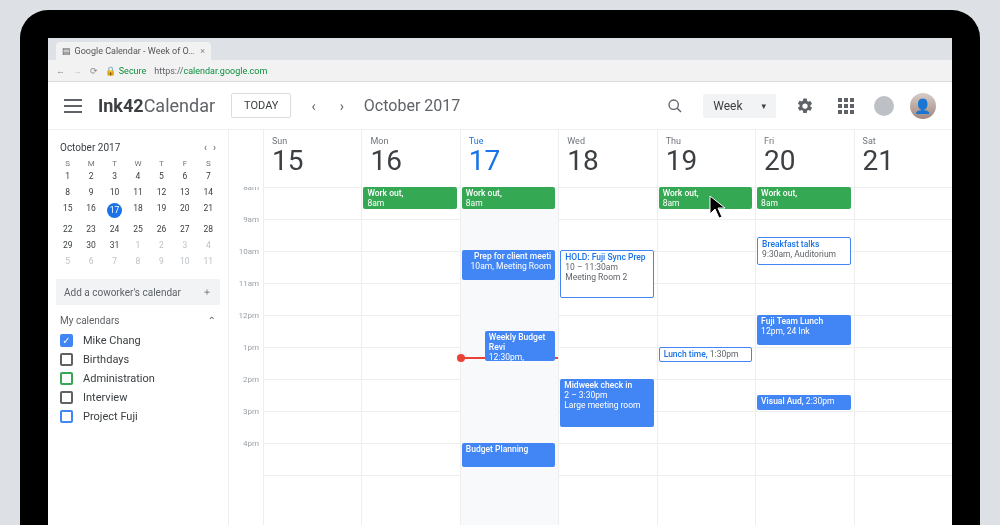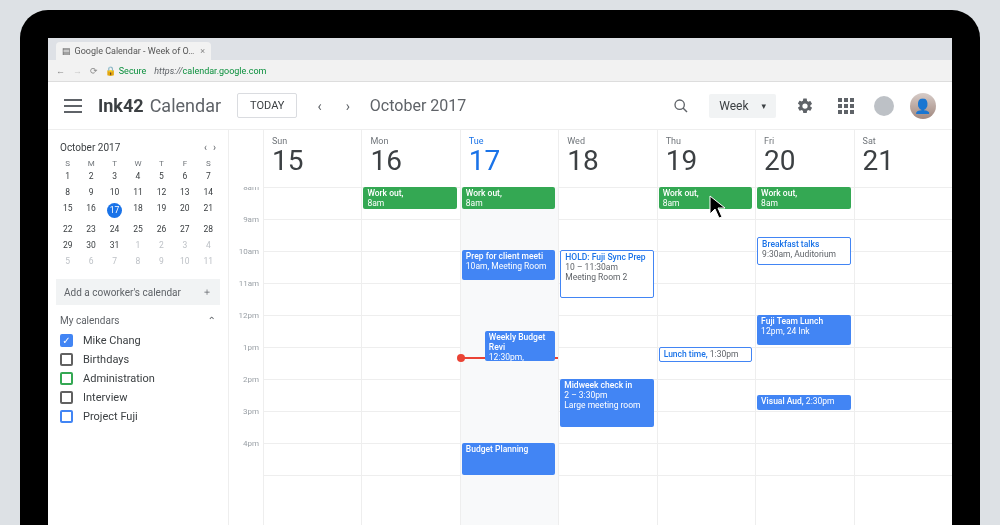--- a/index.html
+++ b/index.html
@@ -15,28 +15,28 @@
   .tab .x { margin-left: auto; color: #888; }
   .urlbar { height: 22px; background: #f2f2f2; display: flex; align-items: center; gap: 8px; padding: 0 8px; font-size: 9px; color: #777; border-bottom: 1px solid #ddd;}
   .urlbar .navicon { color: #888; }
   .urlbar .secure { color: #0a8f3c; display:flex; align-items:center; gap:2px;}
   .urlbar .addr { color: #0a8f3c; }
   
   .app { flex:1; display:flex; flex-direction:column; background:#fff; }
   .appheader { height:48px; display:flex; align-items:center; padding:0 16px; gap:16px; border-bottom:1px solid #eee;}
   .hamburger { width:18px; height:14px; display:flex; flex-direction:column; justify-content:space-between; cursor:pointer;}
   .hamburger span{height:2px;background:#5f6368;}
-  .logo { font-size:18px; color:#5f6368; display:flex; gap:6px; align-items:center;}
+  .logo { font-size:18px; color:#5f6368; display:flex; align-items:center;}
   .logo b { font-weight:700; color:#3c4043; font-size:18px;}
   .todaybtn { border:1px solid #dadce0; padding:5px 12px; font-size:11px; color:#3c4043; border-radius:2px; cursor:pointer; background:#fff;}
   .chev { color:#5f6368; font-size:14px; cursor:pointer; padding:4px;}
   .monthlabel { font-size:16px; color:#5f6368; }
   .spacer { flex:1; }
   .icnbtn { color:#5f6368; cursor:pointer; padding:4px; display:flex; align-items:center;}
-  .viewselect { background:#f1f3f4; padding:5px 10px; font-size:12px; color:#3c4043; border-radius:2px; cursor:pointer; display:flex; align-items:center; gap:13px;}
+  .viewselect { background:#f1f3f4; padding:5px 10px; font-size:12px; color:#3c4043; border-radius:2px; cursor:pointer; display:flex; align-items:center; gap:19px;}
   .apps-icon { display:grid; grid-template-columns:repeat(3,4px); grid-template-rows:repeat(3,4px); gap:2px;}
   .apps-icon span{background:#5f6368;width:4px;height:4px;}
   .avatar { width:26px; height:26px; border-radius:50%; background:linear-gradient(#d7ccc8,#a1887f); display:flex; align-items:center; justify-content:center; font-size:14px;}
   .bell { width:20px;height:20px;border-radius:50%;background:#bdc1c6;}
   
   .appbody { flex:1; display:flex; overflow:hidden;}
   .sidebar { width:180px; padding:10px 8px; font-size:10px; color:#3c4043; overflow:hidden;}
   .minical .mchead { display:flex; align-items:center; justify-content:space-between; padding:2px 4px 6px 4px; font-size:10px; color:#3c4043;}
   .minical .mchead .mnav{display:flex; gap:6px; color:#5f6368;}
   .mcgrid { display:grid; grid-template-columns:repeat(7,1fr); text-align:center; font-size:8.5px; color:#70757a;}
@@ -97,21 +97,21 @@
     </div>
     <div class="urlbar">
       <span class="navicon">←</span>
       <span class="navicon" style="opacity:.4">→</span>
       <span class="navicon">⟳</span>
       <span class="secure">
         <span>🔒</span>
         <span>Secure</span>
       </span>
       <span class="addr">
-        <span style="color:#5f6368;font-style:italic;">https://</span><span>calendar.google.com</span>
+        <span style="color:#5f6368;">https://</span><span>calendar.google.com</span>
       </span>
     </div>
 
     <div class="app">
       <div class="appheader">
         <div class="hamburger">
             <span></span>
             <span></span>
             <span></span>
           </div>
@@ -311,23 +311,23 @@
                     <div style="top: 256px;"></div>
                     <div style="top: 288px;"></div>
                   </div>
               <div class="col"></div>
                   <div class="col">
                     <div class="event green" style="top: 0px; height: 22px;"><span class="t">Work out, </span><br><span class="d" style="white-space: pre-line;">8am</span></div>
                   </div>
                   <div class="col today">
                     <div class="redline" style="top: 170px;"></div>
                     <div class="event green" style="top: 0px; height: 22px;"><span class="t">Work out, </span><br><span class="d" style="white-space: pre-line;">8am</span></div>
-                    <div class="event blue" style="top: 63px; height: 30px;"><span class="t">Prep for client meeti </span><br><span class="d" style="white-space: pre-line;">10am, Meeting Room</span></div>
+                    <div class="event blue" style="top: 63px; height: 30px; text-align: right;"><span class="t">Prep for client meeti </span><br><span class="d" style="white-space: pre-line;">10am, Meeting Room</span></div>
                     <div class="event blue" style="top: 144px; height: 30px; margin-left: 23px;"><span class="t">Weekly Budget Revi </span><br><span class="d" style="white-space: pre-line;">12:30pm, Meeting Ro</span></div>
-                    <div class="event blue" style="top: 256px; height: 32px;"><span class="t">Budget Planning </span><br><span class="d" style="white-space: pre-line;"></span></div>
+                    <div class="event blue" style="top: 256px; height: 24px;"><span class="t">Budget Planning </span><br><span class="d" style="white-space: pre-line;"></span></div>
                   </div>
                   <div class="col">
                     <div class="event outline-blue" style="top: 63px; height: 48px;"><span class="t">HOLD: Fuji Sync Prep </span><br><span class="d" style="white-space: pre-line;">10 – 11:30am
 Meeting Room 2</span></div>
                     <div class="event blue" style="top: 192px; height: 48px;"><span class="t">Midweek check in </span><br><span class="d" style="white-space: pre-line;">2 – 3:30pm
 Large meeting room</span></div>
                   </div>
                   <div class="col">
                     <div class="event green" style="top: 0px; height: 22px;"><span class="t">Work out, </span><br><span class="d" style="white-space: pre-line;">8am</span></div>
                     <div class="event outline-blue" style="top: 160px; height: 15px;"><span class="t">Lunch time, </span><span class="d" style="white-space: pre-line; text-align: center;">1:30pm</span></div>

